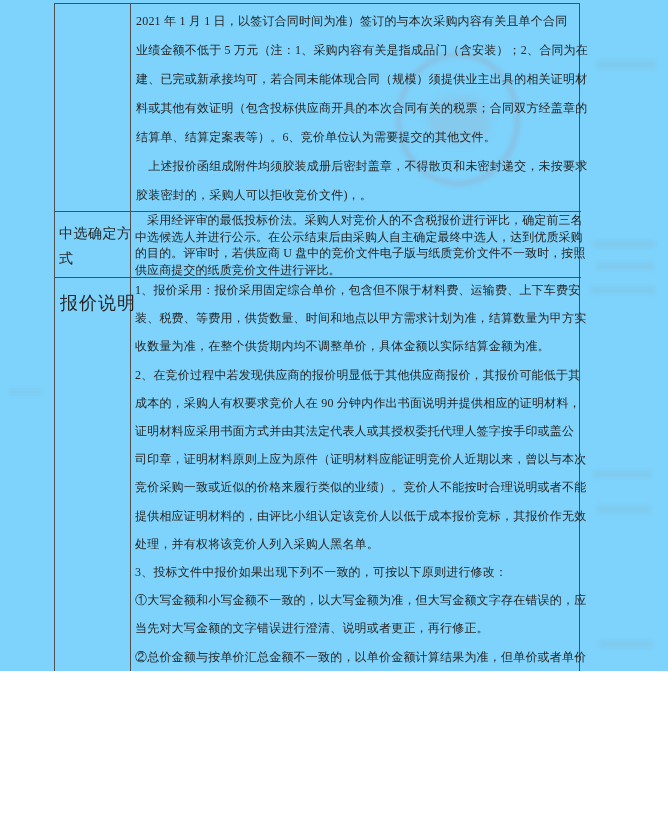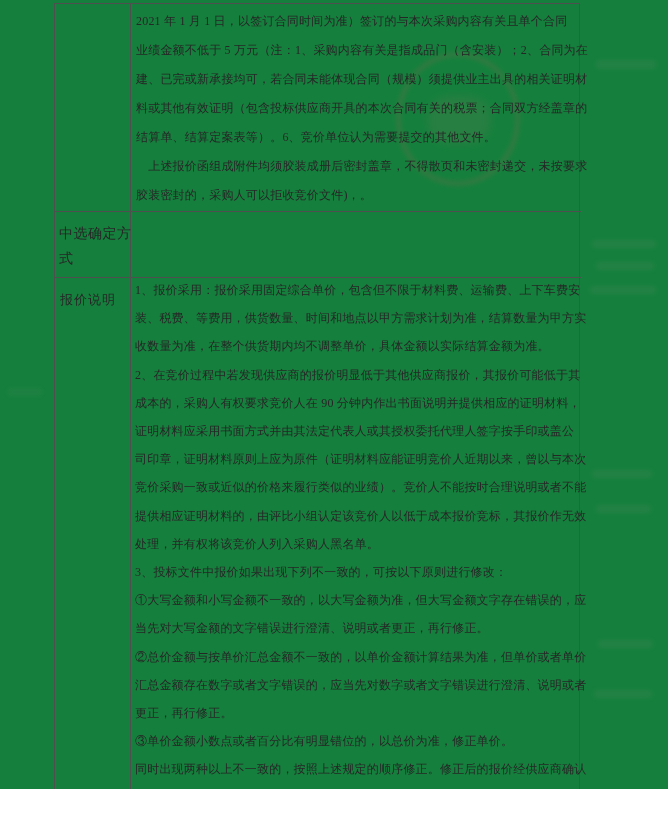--- a/index.html
+++ b/index.html
@@ -1,19 +1,19 @@
 <!DOCTYPE html>
 <html><head>
 <meta charset="utf-8">
 <style>
   html,body{margin:0;padding:0;}
   .page{
     position:relative;
-    width:668px;height:789px;
-    background:#15803d;
+    width:668px;height:671px;
+    background:#7dd3fc;
     overflow:hidden;
     font-family:"Liberation Serif","DejaVu Serif",serif;
     color:#262626;
   }
   
   .table-frame{
     position:absolute;left:54px;top:3px;width:526px;height:810px;
     border:1px solid #4f4f4f;
     border-bottom:2px solid #2b2b2b;
     box-sizing:border-box;
@@ -40,21 +40,21 @@
   .row2-label{
     left:59px;top:221px;
     font-size:14px;line-height:25px;letter-spacing:0.5px;
   }
   .row2-content{
     left:135px;top:212px;
     font-size:12px;line-height:16.5px;letter-spacing:0.1px;
   }
   .row3-label{
     left:60px;top:291px;
-    font-size:13px;letter-spacing:1px;
+    font-size:18px;letter-spacing:1px;
   }
   .row3-content{
     left:135px;top:276px;
     font-size:12px;line-height:28.2px;letter-spacing:0.2px;
   }
   
   .stamp-ghost{
     position:absolute;left:397px;top:53px;width:116px;height:126px;
     border:3px solid rgba(200,90,85,0.26);
     border-radius:50%;
@@ -109,20 +109,24 @@
   <div class="cell-text row1-content">2021 年 1 月 1 日，以签订合同时间为准）签订的与本次采购内容有关且单个合同
 业绩金额不低于 5 万元（注：1、采购内容有关是指成品门（含安装）；2、合同为在
 建、已完或新承接均可，若合同未能体现合同（规模）须提供业主出具的相关证明材
 料或其他有效证明（包含投标供应商开具的本次合同有关的税票；合同双方经盖章的
 结算单、结算定案表等）。6、竞价单位认为需要提交的其他文件。
 　上述报价函组成附件均须胶装成册后密封盖章，不得散页和未密封递交，未按要求
 胶装密封的，采购人可以拒收竞价文件)，。</div>
 
   <div class="cell-text row2-label">中选确定方
 式</div>
+  <div class="cell-text row2-content">　采用经评审的最低投标价法。采购人对竞价人的不含税报价进行评比，确定前三名
+中选候选人并进行公示。在公示结束后由采购人自主确定最终中选人，达到优质采购
+的目的。评审时，若供应商 U 盘中的竞价文件电子版与纸质竞价文件不一致时，按照
+供应商提交的纸质竞价文件进行评比。</div>
 
   <div class="cell-text row3-label">报价说明</div>
   <div class="cell-text row3-content">1、报价采用：报价采用固定综合单价，包含但不限于材料费、运输费、上下车费安
 装、税费、等费用，供货数量、时间和地点以甲方需求计划为准，结算数量为甲方实
 收数量为准，在整个供货期内均不调整单价，具体金额以实际结算金额为准。
 2、在竞价过程中若发现供应商的报价明显低于其他供应商报价，其报价可能低于其
 成本的，采购人有权要求竞价人在 90 分钟内作出书面说明并提供相应的证明材料，
 证明材料应采用书面方式并由其法定代表人或其授权委托代理人签字按手印或盖公
 司印章，证明材料原则上应为原件（证明材料应能证明竞价人近期以来，曾以与本次
 竞价采购一致或近似的价格来履行类似的业绩）。竞价人不能按时合理说明或者不能

